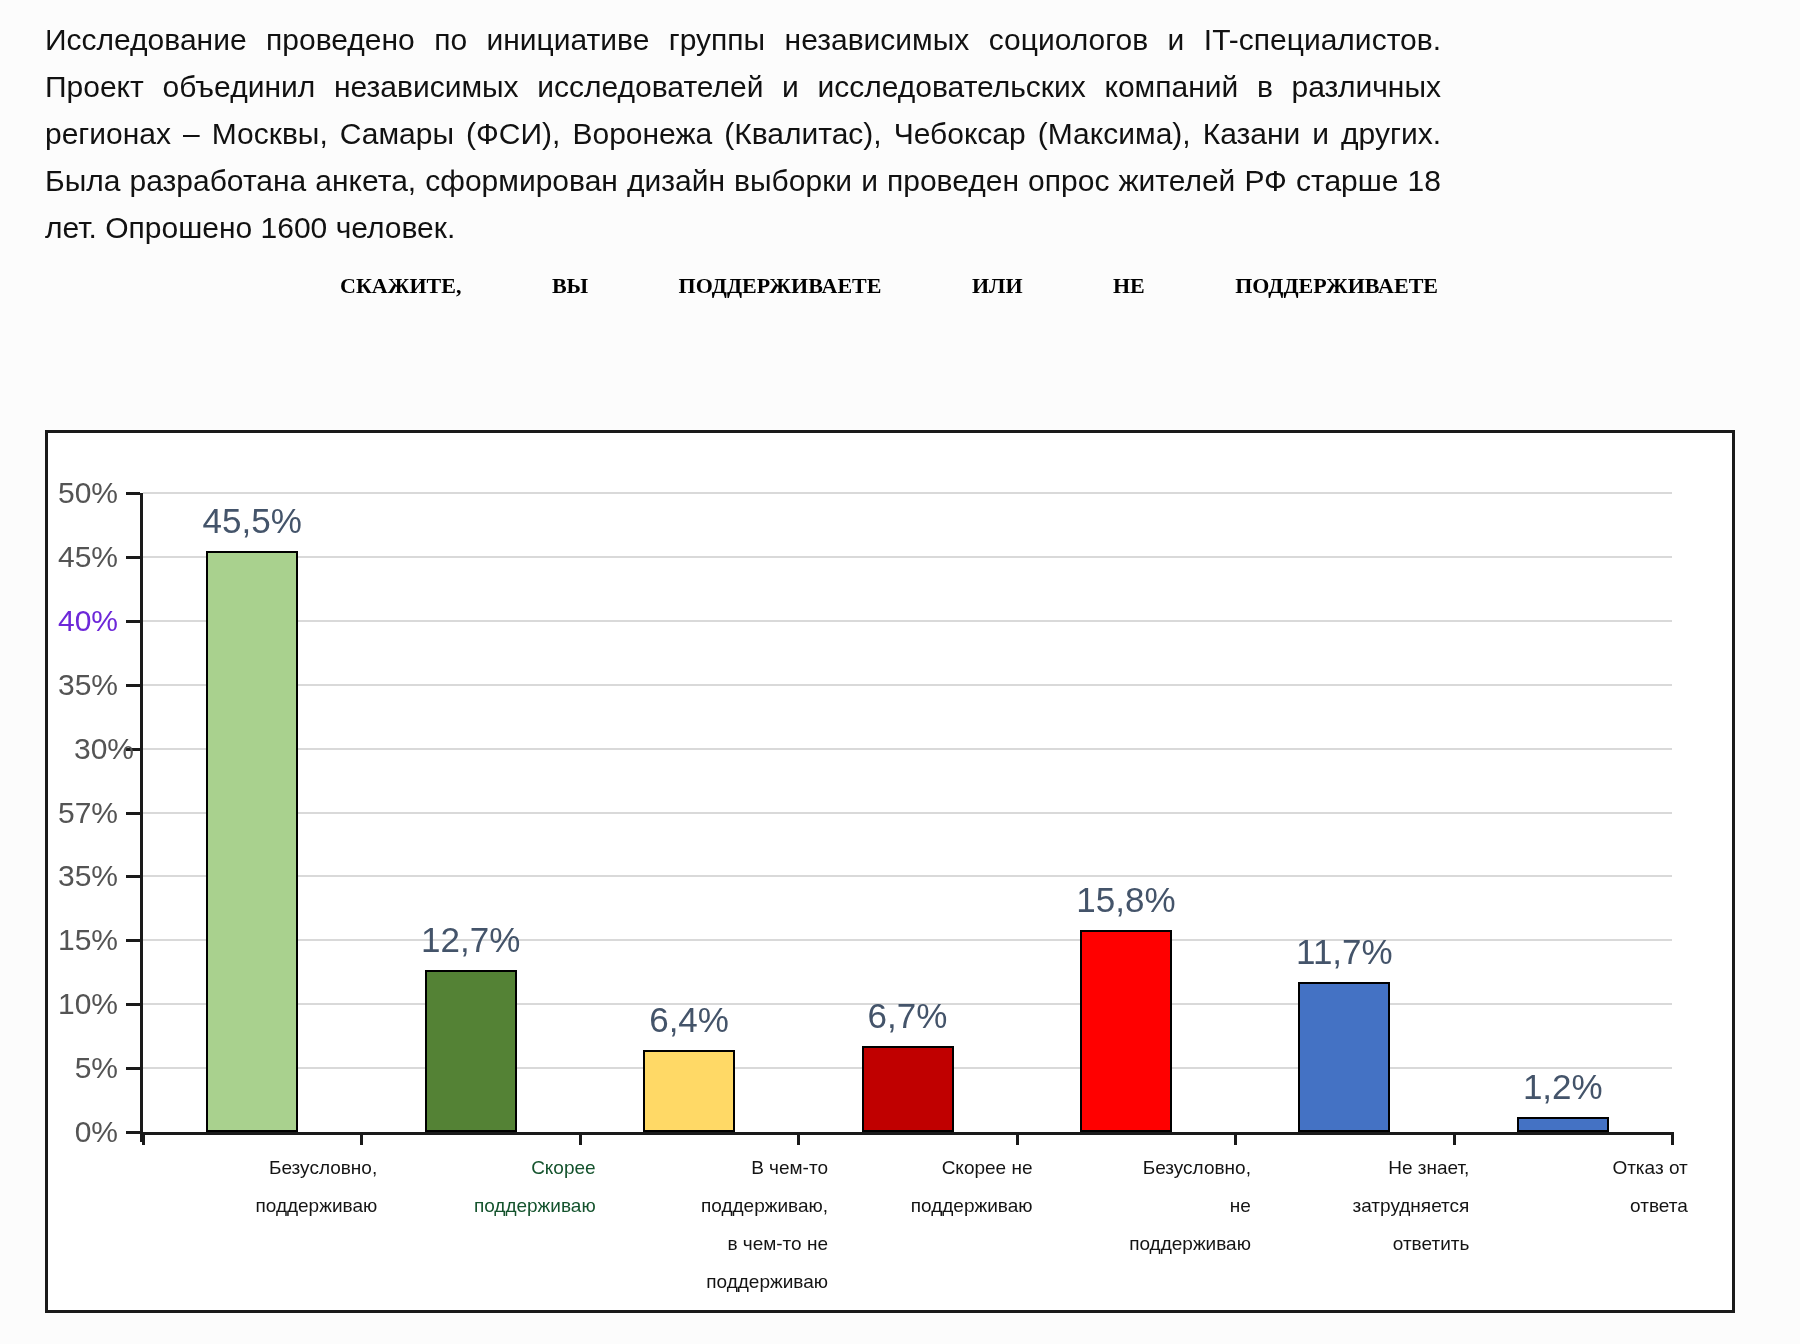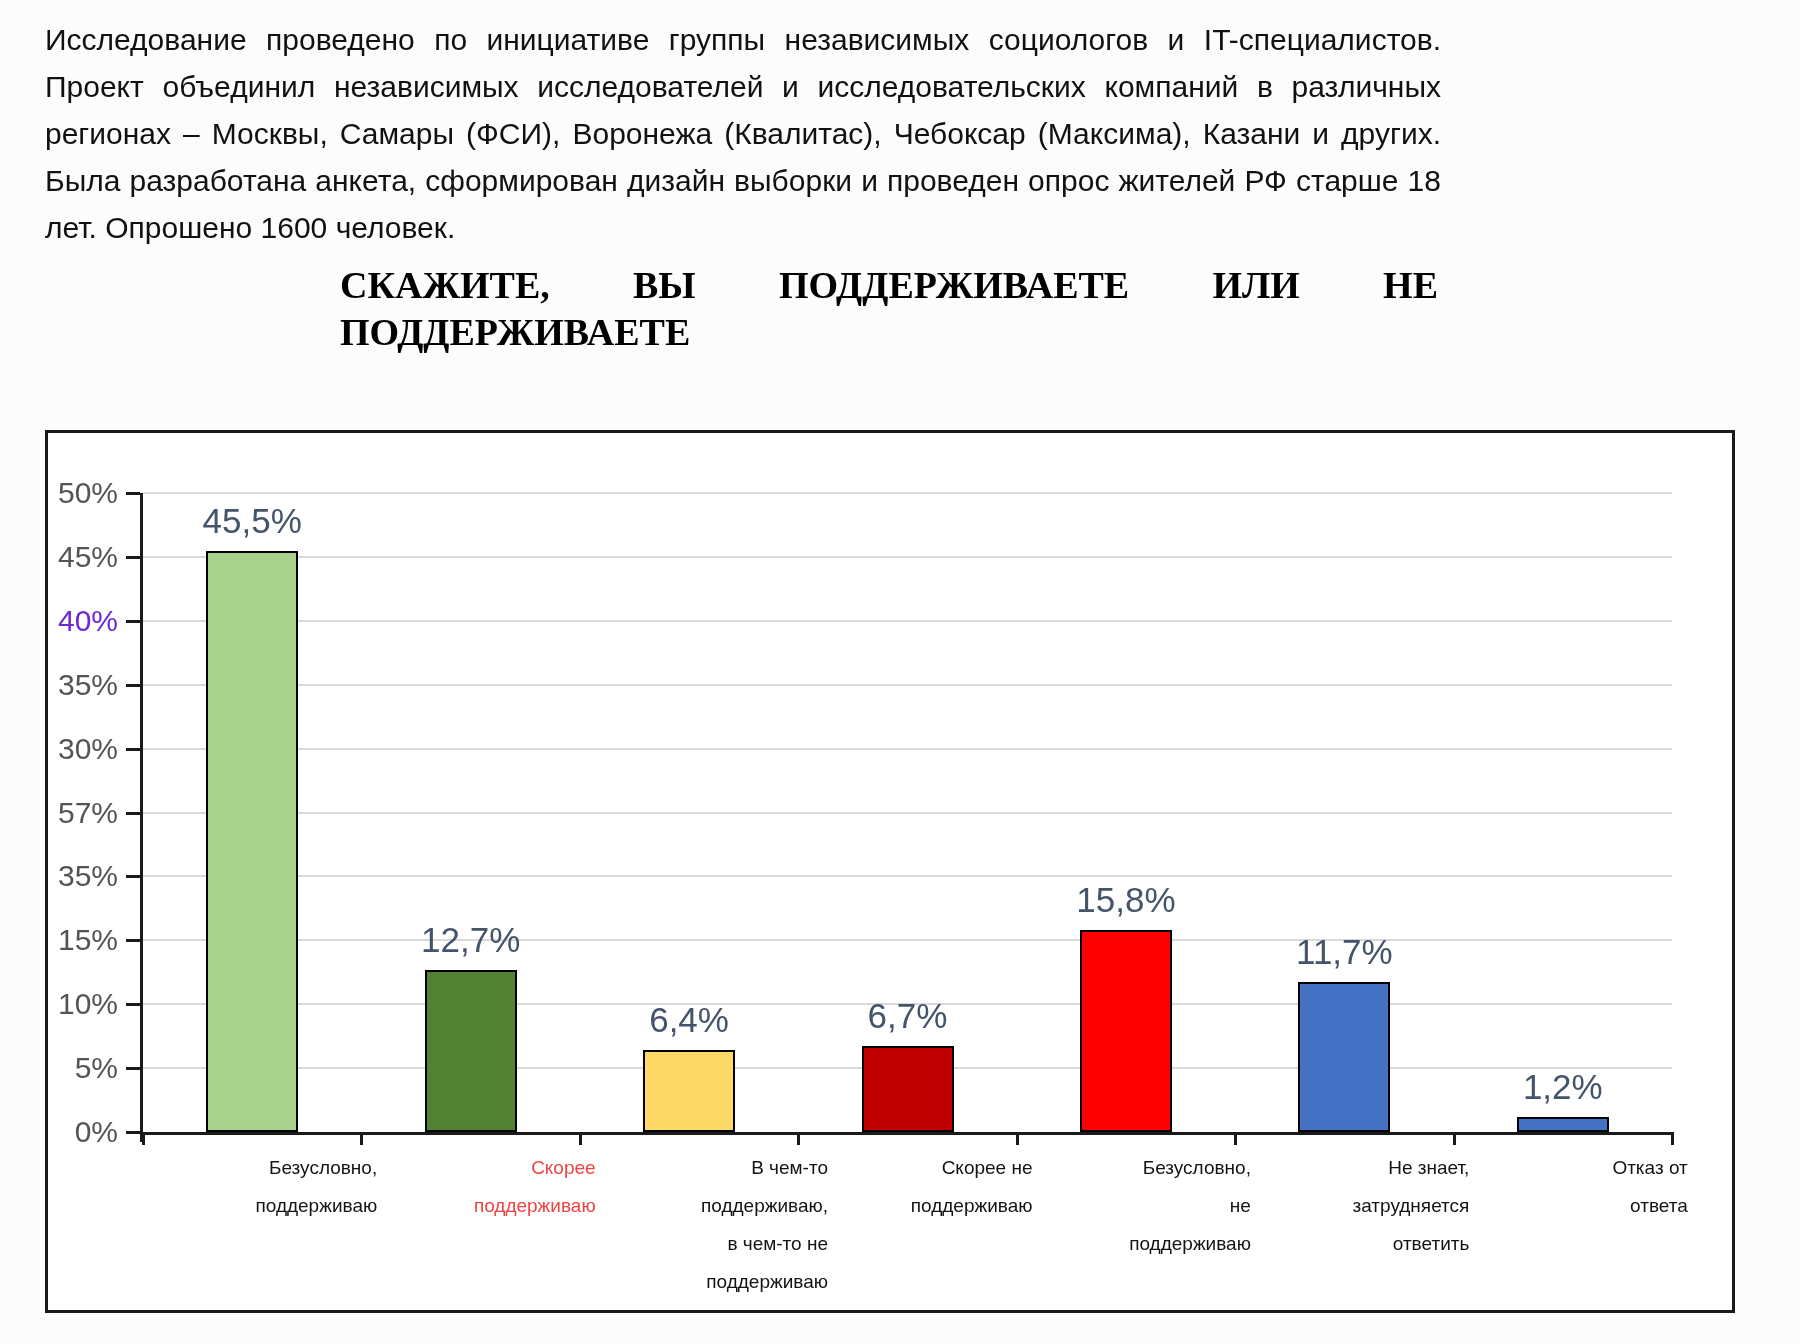--- a/index.html
+++ b/index.html
@@ -16,21 +16,21 @@
     margin:0;
     font-size:30px; line-height:47px;
     color:#111111;
     text-align:justify;
   }
   .qtitle {
     position:absolute;
     left:340px; top:262px; width:1098px;
     font-family:"Liberation Serif", serif;
     font-weight:bold;
-    font-size:38px; line-height:47px;
+    font-size:22px; line-height:47px;
     color:#000000;
   }
   .qline { text-align:justify; text-align-last:justify; }
   .chart-frame {
     position:absolute;
     left:45px; top:430px;
     width:1684px; height:877px;
     border:3px solid #1a1a1a;
     background:#ffffff;
   }
@@ -84,21 +84,21 @@
       <div class="ytick-label" style="left: 0px; top: 617.1px; color: rgb(84, 84, 84);">5%</div>
       <div class="tick" style="left: 78px; width: 14px; height: 3px; top: 570.2px; background: rgb(26, 26, 26);"></div>
       <div class="ytick-label" style="left: 0px; top: 553.2px; color: rgb(84, 84, 84);">10%</div>
       <div class="tick" style="left: 78px; width: 14px; height: 3px; top: 506.3px; background: rgb(26, 26, 26);"></div>
       <div class="ytick-label" style="left: 0px; top: 489.3px; color: rgb(84, 84, 84);">15%</div>
       <div class="tick" style="left: 78px; width: 14px; height: 3px; top: 442.4px; background: rgb(26, 26, 26);"></div>
       <div class="ytick-label" style="left: 0px; top: 425.4px; color: rgb(84, 84, 84);">35%</div>
       <div class="tick" style="left: 78px; width: 14px; height: 3px; top: 378.5px; background: rgb(26, 26, 26);"></div>
       <div class="ytick-label" style="left: 0px; top: 361.5px; color: rgb(84, 84, 84);">57%</div>
       <div class="tick" style="left: 78px; width: 14px; height: 3px; top: 314.6px; background: rgb(26, 26, 26);"></div>
-      <div class="ytick-label" style="left: 0px; top: 297.6px; color: rgb(84, 84, 84); text-align: right;">30%</div>
+      <div class="ytick-label" style="left: 16px; top: 297.6px; color: rgb(84, 84, 84); text-align: right;">30%</div>
       <div class="tick" style="left: 78px; width: 14px; height: 3px; top: 250.7px; background: rgb(26, 26, 26);"></div>
       <div class="ytick-label" style="left: 0px; top: 233.7px; color: rgb(84, 84, 84);">35%</div>
       <div class="tick" style="left: 78px; width: 14px; height: 3px; top: 186.8px; background: rgb(26, 26, 26);"></div>
       <div class="ytick-label" style="left: 0px; top: 169.8px; color: #6d28d9;">40%</div>
       <div class="tick" style="left: 78px; width: 14px; height: 3px; top: 122.9px; background: rgb(26, 26, 26);"></div>
       <div class="ytick-label" style="left: 0px; top: 105.9px; color: rgb(84, 84, 84);">45%</div>
       <div class="tick" style="left: 78px; width: 14px; height: 3px; top: 59px; background: rgb(26, 26, 26);"></div>
       <div class="ytick-label" style="left: 0px; top: 42px; color: rgb(84, 84, 84);">50%</div>
       <div class="axis-line" style="left: 92px; width: 3px; top: 60px; height: 649px; background: rgb(26, 26, 26);"></div>
       <div class="axis-line" style="left: 92px; width: 1532px; top: 699px; height: 3px; background: rgb(26, 26, 26);"></div>
@@ -109,21 +109,21 @@
       <div class="tick" style="left: 967.714px; width: 3px; top: 699px; height: 13px; background: rgb(26, 26, 26);"></div>
       <div class="tick" style="left: 1186.14px; width: 3px; top: 699px; height: 13px; background: rgb(26, 26, 26);"></div>
       <div class="tick" style="left: 1404.57px; width: 3px; top: 699px; height: 13px; background: rgb(26, 26, 26);"></div>
       <div class="tick" style="left: 1623px; width: 3px; top: 699px; height: 13px; background: rgb(26, 26, 26);"></div>
       <div class="bar" style="left: 158.214px; width: 92px; top: 117.51px; height: 581.49px; background: rgb(169, 209, 142); border-color: rgb(0, 0, 0);"></div>
       <div class="val" style="left: 204.214px; top: 66.51px; color: rgb(68, 84, 106);">45,5%</div>
       <div class="cat" style="left: 204.214px; top: 716px; color: rgb(20, 20, 20);">Безусловно,
 поддерживаю</div>
       <div class="bar" style="left: 376.643px; width: 92px; top: 536.694px; height: 162.306px; background: rgb(84, 130, 53); border-color: rgb(0, 0, 0);"></div>
       <div class="val" style="left: 422.643px; top: 485.694px; color: rgb(68, 84, 106);">12,7%</div>
-      <div class="cat" style="left: 422.643px; top: 716px; color: #ef4444;">Скорее
+      <div class="cat" style="left: 422.643px; top: 716px; color: #14532d;">Скорее
 поддерживаю</div>
       <div class="bar" style="left: 595.071px; width: 92px; top: 617.208px; height: 81.792px; background: rgb(255, 217, 102); border-color: rgb(0, 0, 0);"></div>
       <div class="val" style="left: 641.071px; top: 566.208px; color: rgb(68, 84, 106);">6,4%</div>
       <div class="cat" style="left: 655px; top: 716px; color: rgb(20, 20, 20);">В чем-то
 поддерживаю,
 в чем-то не
 поддерживаю</div>
       <div class="bar" style="left: 813.5px; width: 92px; top: 613.374px; height: 85.626px; background: rgb(192, 0, 0); border-color: rgb(0, 0, 0);"></div>
       <div class="val" style="left: 859.5px; top: 562.374px; color: rgb(68, 84, 106);">6,7%</div>
       <div class="cat" style="left: 859.5px; top: 716px; color: rgb(20, 20, 20);">Скорее не

